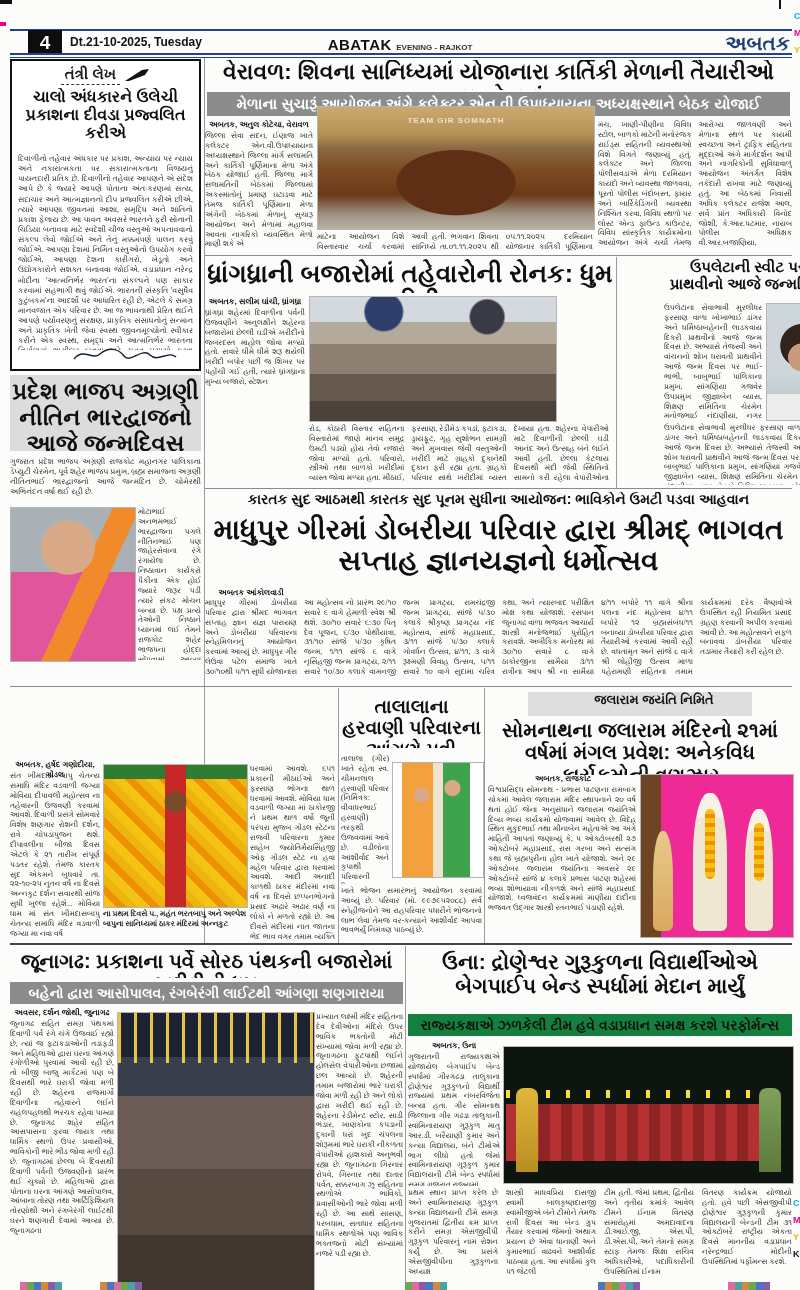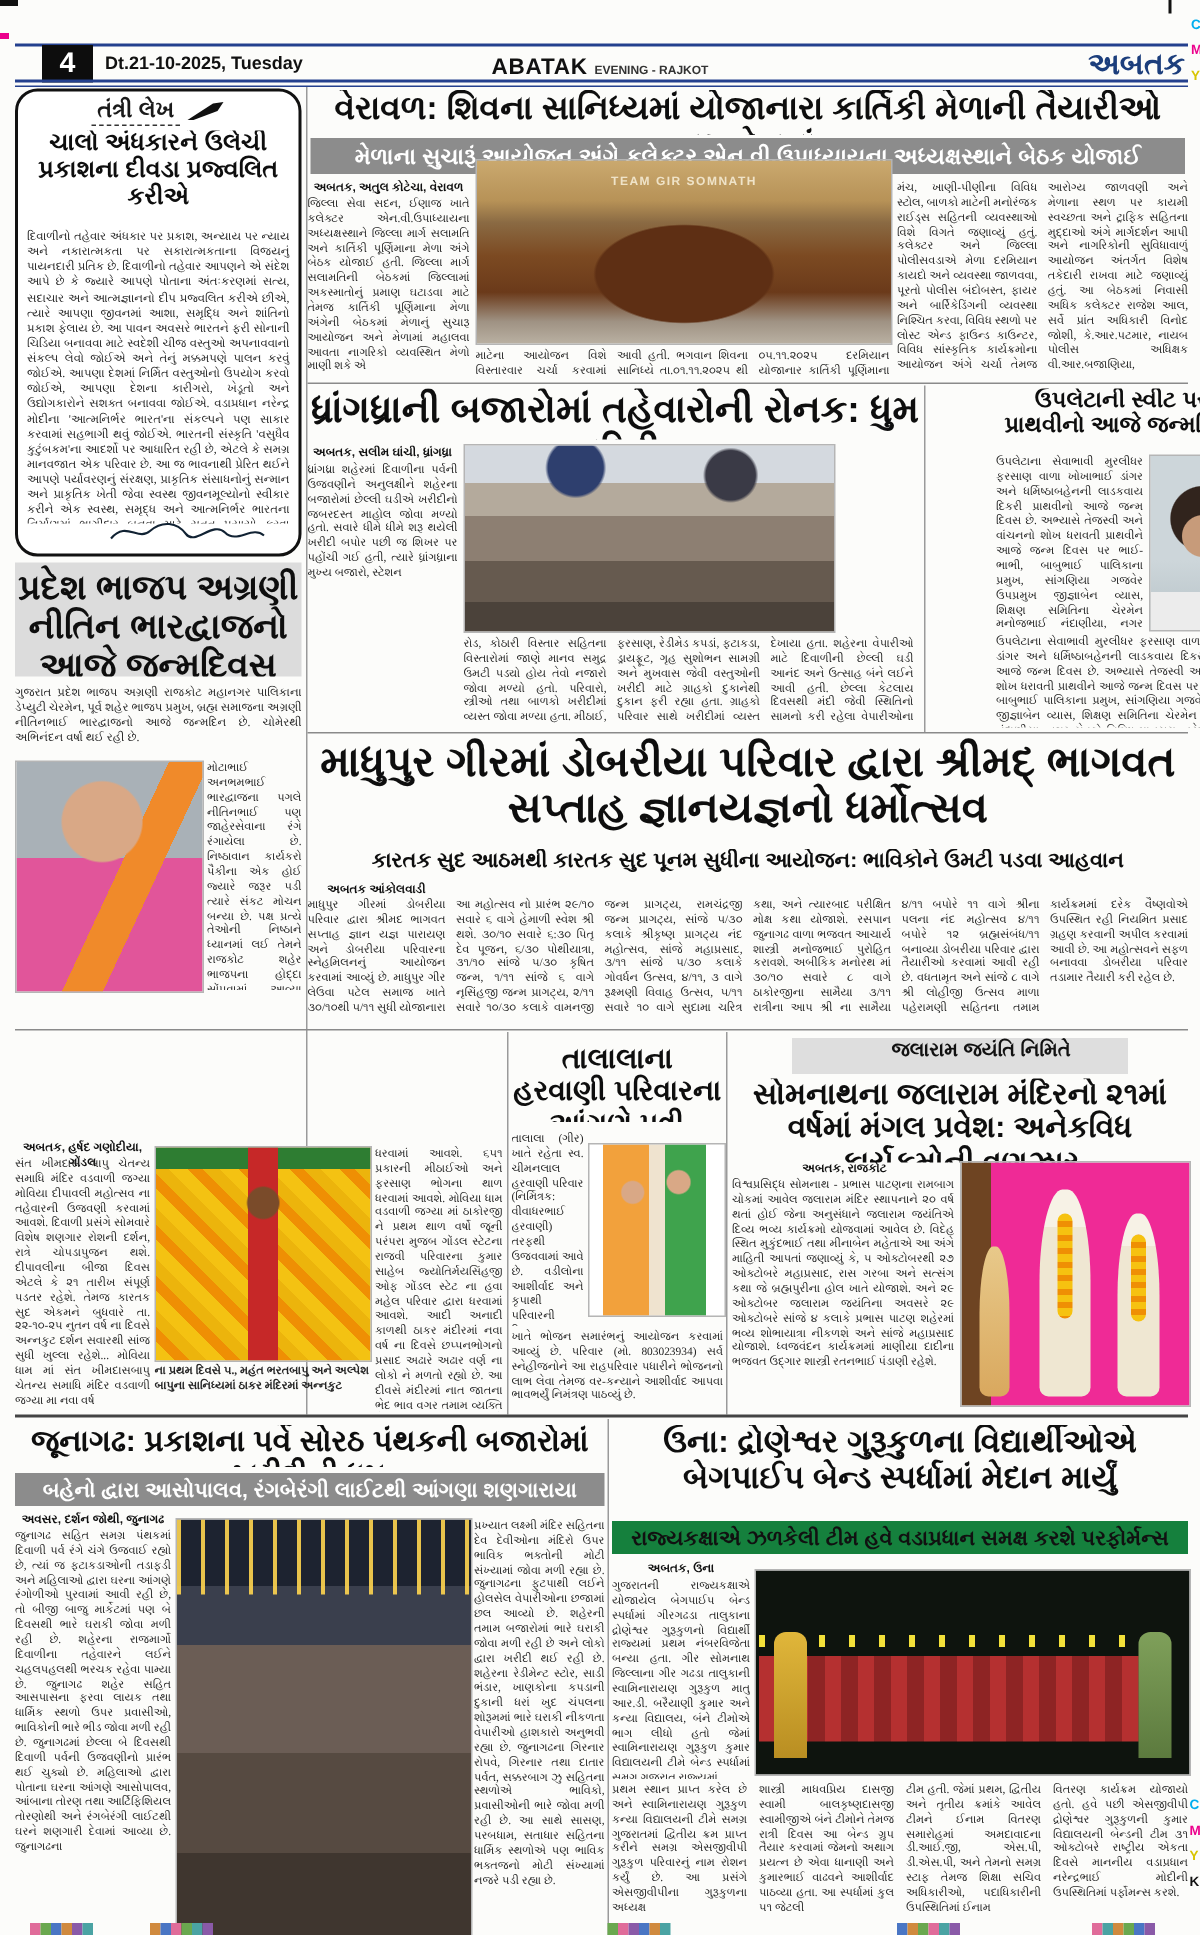--- a/index.html
+++ b/index.html
@@ -121,21 +121,21 @@
   <div class="vrule" style="left:204px;top:58px;height:885px;"></div>
   <div class="vrule" style="left:616px;top:257px;height:231px;"></div>
   <div class="vrule" style="left:338px;top:688px;height:255px;"></div>
   <div class="vrule" style="left:484px;top:688px;height:255px;"></div>
   <div class="vrule" style="left:405px;top:946px;height:344px;"></div>
   <div class="hrule" style="left:205px;top:255px;width:587px;"></div>
   <div class="hrule" style="left:205px;top:488px;width:587px;"></div>
   <div class="hrule" style="left:10px;top:686px;width:782px;"></div>
   <div class="hrule dark" style="left:10px;top:943px;width:782px;"></div>
 
-  <div class="edbox" style="left:10px;top:59px;width:191px;height:312px;padding:4px 6px;box-sizing:border-box;border-radius:15px;">
+  <div class="edbox" style="left:10px;top:59px;width:191px;height:312px;padding:4px 6px;box-sizing:border-box;">
     <div style="text-align:center;">
       <span class="ed-kicker">તંત્રી લેખ</span>
       <svg width="26" height="14" viewBox="0 0 26 14" style="vertical-align:middle;">
           <path d="M1 13 L18 2 L25 1 L21 7 L5 13 Z" fill="#111"></path>
         </svg>
     </div>
     <div class="headline" style="font-size:16px;margin:3px 0 4px 0;height:62px;">ચાલો અંધકારને ઉલેચી પ્રકાશના દીવડા પ્રજ્વલિત કરીએ</div>
     <div class="btxt" style="height:196px;font-size:7.8px;">દિવાળીનો તહેવાર અંધકાર પર પ્રકાશ, અન્યાય પર ન્યાય અને નકારાત્મકતા પર સકારાત્મકતાના વિજયનું પાયનદારી પ્રતિક છે. દિવાળીનો તહેવાર આપણને એ સંદેશ આપે છે કે જ્યારે આપણે પોતાના અંતઃકરણમાં સત્ય, સદાચાર અને આત્મજ્ઞાનનો દીપ પ્રજ્વલિત કરીએ છીએ, ત્યારે આપણા જીવનમાં આશા, સમૃદ્ધિ અને શાંતિનો પ્રકાશ ફેલાય છે. આ પાવન અવસરે ભારતને ફરી સોનાની ચિડિયા બનાવવા માટે સ્વદેશી ચીજ વસ્તુઓ અપનાવવાનો સંકલ્પ લેવો જોઈએ અને તેનું મક્કમપણે પાલન કરવું જોઈએ. આપણા દેશમાં નિર્મિત વસ્તુઓનો ઉપયોગ કરવો જોઈએ, આપણા દેશના કારીગરો, ખેડૂતો અને ઉદ્યોગકારોને સશક્ત બનાવવા જોઈએ. વડાપ્રધાન નરેન્દ્ર મોદીના 'આત્મનિર્ભર ભારત'ના સંકલ્પને પણ સાકાર કરવામાં સહભાગી થવું જોઈએ. ભારતની સંસ્કૃતિ 'વસુધૈવ કુટુંબકમ'ના આદર્શો પર આધારિત રહી છે, એટલે કે સમગ્ર માનવજાત એક પરિવાર છે. આ જ ભાવનાથી પ્રેરિત થઈને આપણે પર્યાવરણનું સંરક્ષણ, પ્રાકૃતિક સંસાધનોનું સન્માન અને પ્રાકૃતિક ખેતી જેવા સ્વસ્થ જીવનમૂલ્યોનો સ્વીકાર કરીને એક સ્વસ્થ, સમૃદ્ધ અને આત્મનિર્ભર ભારતના નિર્માણમાં ભાગીદાર બનવા માટે સતત પ્રયાસો કરવા જોઈએ. દિપાવલીનું પર્વ સૌના જીવનમાં સુખ, શાંતિ, આરોગ્ય અને સમૃદ્ધિનો પ્રકાશ ફેલાવે તેવો પ્રયાસ કરતો રહેવો જોઈએ. દિવાળીને પ્રકાશનું પર્વ એટલા માટે પણ કહેવામાં આવે છે કે જીવનમાં એક નવા જ ઉત્સાહનું નિર્માણ થાય છે.</div>
     <svg class="sig" style="left:58px;bottom:4px;" width="110" height="20" viewBox="0 0 110 20">
       <path d="M4 14 C 14 2, 22 16, 30 9 S 48 3, 54 11 S 72 2, 80 10 S 98 5, 106 12" stroke="#123" stroke-width="1.4" fill="none"></path>
@@ -170,41 +170,41 @@
   </div>
 
   <div class="abs" style="left:10px;top:375px;width:191px;height:285px;">
     <div class="headline" style="font-size:23px;height:72px;background:#dcdcdc;padding-top:4px;">પ્રદેશ ભાજપ અગ્રણી નીતિન ભારદ્વાજનો આજે જન્મદિવસ</div>
     <div class="btxt" style="position:absolute;left:0;top:82px;width:191px;height:48px;font-size:7.8px;">ગુજરાત પ્રદેશ ભાજપ અગ્રણી રાજકોટ મહાનગર પાલિકાના ડેપ્યુટી ચેરમેન, પૂર્વ શહેર ભાજપ પ્રમુખ, બ્રહ્મ સમાજના અગ્રણી નીતિનભાઈ ભારદ્વાજનો આજે જન્મદિન છે. ચોમેરથી અભિનંદન વર્ષા થઈ રહી છે.</div>
     <div class="photo ph-bjp" style="left:0;top:132px;width:124px;height:153px;"></div>
     <div class="btxt" style="position:absolute;left:128px;top:132px;width:63px;height:153px;">મોટાભાઈ અનભમભાઈ ભારદ્વાજના પગલે નીતિનભાઈ પણ જાહેરસેવાના રંગે રંગાયેલા છે. નિષ્ઠાવાન કાર્યકરો પૈકીના એક હોઈ જ્યારે જરૂર પડી ત્યારે સંકટ મોચન બન્યા છે. પક્ષ પ્રત્યે તેઓની નિષ્ઠાને ધ્યાનમાં લઈ તેમને રાજકોટ શહેર ભાજપના હોદ્દા સોંપવામાં આવ્યા હતા. આ ઉપરાંત પાલિકાની સ્ટેન્ડિંગ કમિટીના ચેરમેન બનાવવામાં આવ્યા. વિધાનસભામાં રાજકોટ પશ્ચિમ બેઠક નિભાવી ચુક્યા છે. હાલ પ્રદેશ તરીકે જવાબદારી નિભાવી રહ્યા છે. આજે જન્મદિન નિમિતે તેઓના મોબાઈલ નંબર ૯૮૨૪૦ ૪૩૦૮૩ ઉપર શુભેચ્છાઓનો વરસાદ થઈ રહ્યો છે, તેઓ જીવનમાં સફળતાના શિખરો સર કરે તેવી શુભકામના "અબતક" પરિવાર પાઠવી રહ્યું છે.</div>
   </div>
 
   <div class="abs" style="left:205px;top:490px;width:587px;height:196px;">
+    <div class="headline" style="font-size:14px;height:20px;margin-top:2px;">કારતક સુદ આઠમથી કારતક સુદ પૂનમ સુધીના આયોજન: ભાવિકોને ઉમટી પડવા આહવાન</div>
     <div class="headline" style="font-size:28px;height:72px;margin-top:2px;">માધુપુર ગીરમાં ડોબરીયા પરિવાર દ્વારા શ્રીમદ્ ભાગવત સપ્તાહ જ્ઞાનયજ્ઞનો ધર્મોત્સવ</div>
-    <div class="headline" style="font-size:14px;height:20px;margin-top:2px;">કારતક સુદ આઠમથી કારતક સુદ પૂનમ સુધીના આયોજન: ભાવિકોને ઉમટી પડવા આહવાન</div>
     <div class="abs" style="left:0;top:98px;width:587px;height:96px;">
       <div class="byline" style="position:absolute;left:0;top:0;width:92px;">અબતક આંકોલવાડી</div>
       <div class="btxt cols6" style="position:absolute;left:0;top:10px;width:587px;height:86px;">માધુપુર ગીરમાં ડોબરીયા પરિવાર દ્વારા શ્રીમદ ભાગવત સપ્તાહ જ્ઞાન યજ્ઞ પારાયણ અને ડોબરીયા પરિવારના સ્નેહમિલનનું આયોજન કરવામાં આવ્યું છે. માધુપુર ગીર લેઉવા પટેલ સમાજ ખાતે ૩૦/૧૦થી ૫/૧૧ સુધી યોજાનારા આ મહોત્સવ નો પ્રારંભ ૨૯/૧૦ સવારે ૬ વાગે હેમાળી સ્વેશ શ્રી થશે. ૩૦/૧૦ સવારે ૬:૩૦ પિતૃ દેવ પૂજન, ૬/૩૦ પોથીયાત્રા, ૩૧/૧૦ સાંજે ૫/૩૦ કૃષિત જન્મ, ૧/૧૧ સાંજે ૬ વાગે નૃસિંહજી જન્મ પ્રાગટ્ય, ૨/૧૧ સવારે ૧૦/૩૦ કલાકે વામનજી જન્મ પ્રાગટ્ય, રામચંદ્રજી જન્મ પ્રાગટ્ય, સાંજે ૫/૩૦ કલાકે શ્રીકૃષ્ણ પ્રાગટ્ય નંદ મહોત્સવ, સાંજે મહાપ્રસાદ, ૩/૧૧ સાંજે ૫/૩૦ કલાકે ગોવર્ધન ઉત્સવ, ૪/૧૧, ૩ વાગે રૂક્ષ્મણી વિવાહ ઉત્સવ, ૫/૧૧ સવારે ૧૦ વાગે સુદામા ચરિત્ર કથા, અને ત્યારબાદ પરીક્ષિત મોક્ષ કથા યોજાશે. રસપાન જુનાગઢ વાળા ભજવત આચાર્ય શાસ્ત્રી મનોજભાઈ પુરોહિત કરાવશે. અબીકિક મનોરથ માં ૩૦/૧૦ સવારે ૮ વાગે ઠાકોરજીના સામૈયા ૩/૧૧ રાત્રીના આપ શ્રી ના સામૈયા ૪/૧૧ બપોરે ૧૧ વાગે શ્રીના પલના નંદ મહોત્સવ ૪/૧૧ બપોરે ૧૨ બ્રહ્મસંબંધ/૧૧ બનાવ્યા ડોબરીયા પરિવાર દ્વારા તૈયારીઓ કરવામાં આવી રહી છે. વધતામૃત અને સાંજે ૮ વાગે શ્રી લોહીજી ઉત્સવ માળા પહેરામણી સહિતના તમામ કાર્યક્રમમાં દરેક વૈષ્ણવોએ ઉપસ્થિત રહી નિયમિત પ્રસાદ ગ્રહણ કરવાની અપીલ કરવામાં આવી છે. આ મહોત્સવને સફળ બનાવવા ડોબરીયા પરિવાર તડામાર તૈયારી કરી રહેલ છે.</div>
     </div>
   </div>
 
   <div class="abs" style="left:10px;top:688px;width:325px;height:255px;">
     <div class="byline" style="position:absolute;left:0;top:72px;width:90px;">અબતક, હર્ષદ ગણોદીયા, ગોંડલ</div>
     <div class="btxt" style="position:absolute;left:0;top:83px;width:90px;height:170px;">સંત ખીમદાસ બાપુ ચેતન્ય સમાધિ મંદિર વડવાળી જગ્યા મોવિયા દીપાવલી મહોત્સવ ના તહેવારની ઉજવણી કરવામાં આવશે. દિવાળી પ્રસંગે સોમવારે વિશેષ શણગાર રોશની દર્શન, રાત્રે ચોપડાપુજન થશે. દીપાવલીના બીજા દિવસ એટલે કે ૨૧ તારીખ સંપૂર્ણ પડતર રહેશે. તેમજ કારતક સુદ એકમને બુધવારે તા. ૨૨-૧૦-૨૫ નુતન વર્ષ ના દિવસે અન્નકુટ દર્શન સવારથી સાંજ સુધી ખુલ્લા રહેશે... મોવિયા ધામ માં સંત ખીમદાસબાપુ ચેતન્ય સમાધિ મંદિર વડવાળી જગ્યા મા નવા વર્ષ</div>
     <div class="photo ph-saint" style="left:93px;top:76px;width:143px;height:142px;"></div>
     <div class="btxt" style="position:absolute;left:93px;top:221px;width:143px;height:32px;font-weight:bold;">ના પ્રથમ દિવસે ૫., મહંત ભરતબાપુ અને અલ્પેશ બાપુના સાનિધ્યમાં ઠાકર મંદિરમાં અન્નકુટ</div>
     <div class="btxt" style="position:absolute;left:240px;top:76px;width:85px;height:177px;">ધરવામાં આવશે. ૬૫૧ પ્રકારની મીઠાઈઓ અને ફરસાણ ભોગના થાળ ધરવામાં આવશે. મોવિયા ધામ વડવાળી જગ્યા માં ઠાકોરજી ને પ્રથમ થાળ વર્ષો જૂની પરંપરા મુજબ ગોંડલ સ્ટેટના રાજવી પરિવારના કુમાર સાહેબ જ્યોતિર્મયસિંહજી ઓફ ગોંડલ સ્ટેટ ના હવા મહેલ પરિવાર દ્વારા ધરવામાં આવશે. આદી અનાદી કાળથી ઠાકર મંદીરમાં નવા વર્ષ ના દિવસે છપ્પનભોગનો પ્રસાદ અઢારે અઢાર વર્ણ ના લોકો ને મળતો રહ્યો છે. આ દીવસે મંદીરમાં નાત જાતના ભેદ ભાવ વગર તમામ વ્યક્તિ ને મીઠાઈ પ્રસાદ સ્વરૂપે આપવામાં આવતી હોય છે.</div>
   </div>
 
   <div class="abs" style="left:341px;top:688px;width:141px;height:255px;">
     <div class="headline" style="font-size:19px;height:52px;margin-top:8px;">તાલાલાના હરવાણી પરિવારના આંગણે પુત્રી વિવાહનો મંગલ પ્રસંગ</div>
     <div class="btxt" style="position:absolute;left:0;top:66px;width:48px;height:130px;">તાલાલા (ગીર) ખાતે રહેતા સ્વ. ચીમનલાલ હરવાણી પરિવાર (નિર્મિત્રક: વીવાધરભાઈ હરવાણી) તરફથી ઉજવવામાં આવે છે. વડીલોના આશીર્વાદ અને કૃપાથી પરિવારની દિકરાના શુભ લગ્ન તા. ૨૬-૧૦-૨૦૨૫ રવિવારના રોજ ૬:૩૦ કલાકે આહીર સમાજ રમેશ રોડ, તાલાલા</div>
     <div class="photo ph-wedding" style="left:51px;top:74px;width:90px;height:114px;"></div>
-    <div class="btxt" style="position:absolute;left:0;top:198px;width:141px;height:54px;">ખાતે ભોજન સમારંભનું આયોજન કરવામાં આવ્યું છે. પરિવાર (મો. 803023934) સર્વ સ્નેહીજનોને આ રાહપરિવાર પધારીને ભોજનનો લાભ લેવા તેમજ વર-કન્યાને આશીર્વાદ આપવા ભાવભર્યું નિમંત્રણ પાઠવ્યું છે.</div>
+    <div class="btxt" style="position:absolute;left:0;top:198px;width:141px;height:54px;">ખાતે ભોજન સમારંભનું આયોજન કરવામાં આવ્યું છે. પરિવાર (મો. ૯૯૭૯૫૨૦૮૮) સર્વ સ્નેહીજનોને આ રાહપરિવાર પધારીને ભોજનનો લાભ લેવા તેમજ વર-કન્યાને આશીર્વાદ આપવા ભાવભર્યું નિમંત્રણ પાઠવ્યું છે.</div>
   </div>
 
   <div class="abs" style="left:488px;top:688px;width:304px;height:255px;">
     <div class="kickerbar" style="margin:4px 40px 0 40px;font-size:13px;height:24px;padding-left:28px;">જલારામ જયંતિ નિમિતે</div>
     <div class="headline" style="font-size:20px;height:56px;margin-top:3px;">સોમનાથના જલારામ મંદિરનો ૨૧માં વર્ષમાં મંગલ પ્રવેશ: અનેકવિધ કાર્યક્રમોની વણઝાર</div>
     <div class="byline" style="position:absolute;left:0;top:86px;width:150px;">અબતક, રાજકોટ</div>
     <div class="btxt" style="position:absolute;left:0;top:97px;width:148px;height:155px;">વિશ્વપ્રસિદ્ધ સોમનાથ - પ્રભાસ પાટણના રામબાગ ચોકમાં આવેલ જલારામ મંદિર સ્થાપનાને ૨૦ વર્ષ થતાં હોઈ જેના અનુસંધાને જલારામ જયંતિએ દિવ્ય ભવ્ય કાર્યક્રમો યોજવામાં આવેલ છે. વિદેહ સ્થિત મુકુંદભાઈ તથા મીનાબેન મહેતાએ આ અંગે માહિતી આપતાં જણાવ્યું કે, ૫ ઓક્ટોબરથી ૨૭ ઓક્ટોબરે મહાપ્રસાદ, રાસ ગરબા અને સત્સંગ કથા જે બ્રહ્મપુરીના હોલ ખાતે યોજાશે. અને ૨૯ ઓક્ટોબર જલારામ જયંતિના અવસરે ૨૯ ઓક્ટોબરે સાંજે ૪ કલાકે પ્રભાસ પાટણ શહેરમાં ભવ્ય શોભાયાત્રા નીકળશે અને સાંજે મહાપ્રસાદ યોજાશે. ધ્વજવંદન કાર્યક્રમમાં માણીયા દાદીના ભજવત ઉદ્ગાર શાસ્ત્રી રતનભાઈ પંડાણી રહેશે.</div>
     <div class="photo ph-jalaram" style="left:152px;top:86px;width:152px;height:162px;">
       <div class="statue" style="left:52px;top:18px;width:34px;height:138px;"></div>
       <div class="garland" style="left:64px;top:34px;height:70px;"></div>

